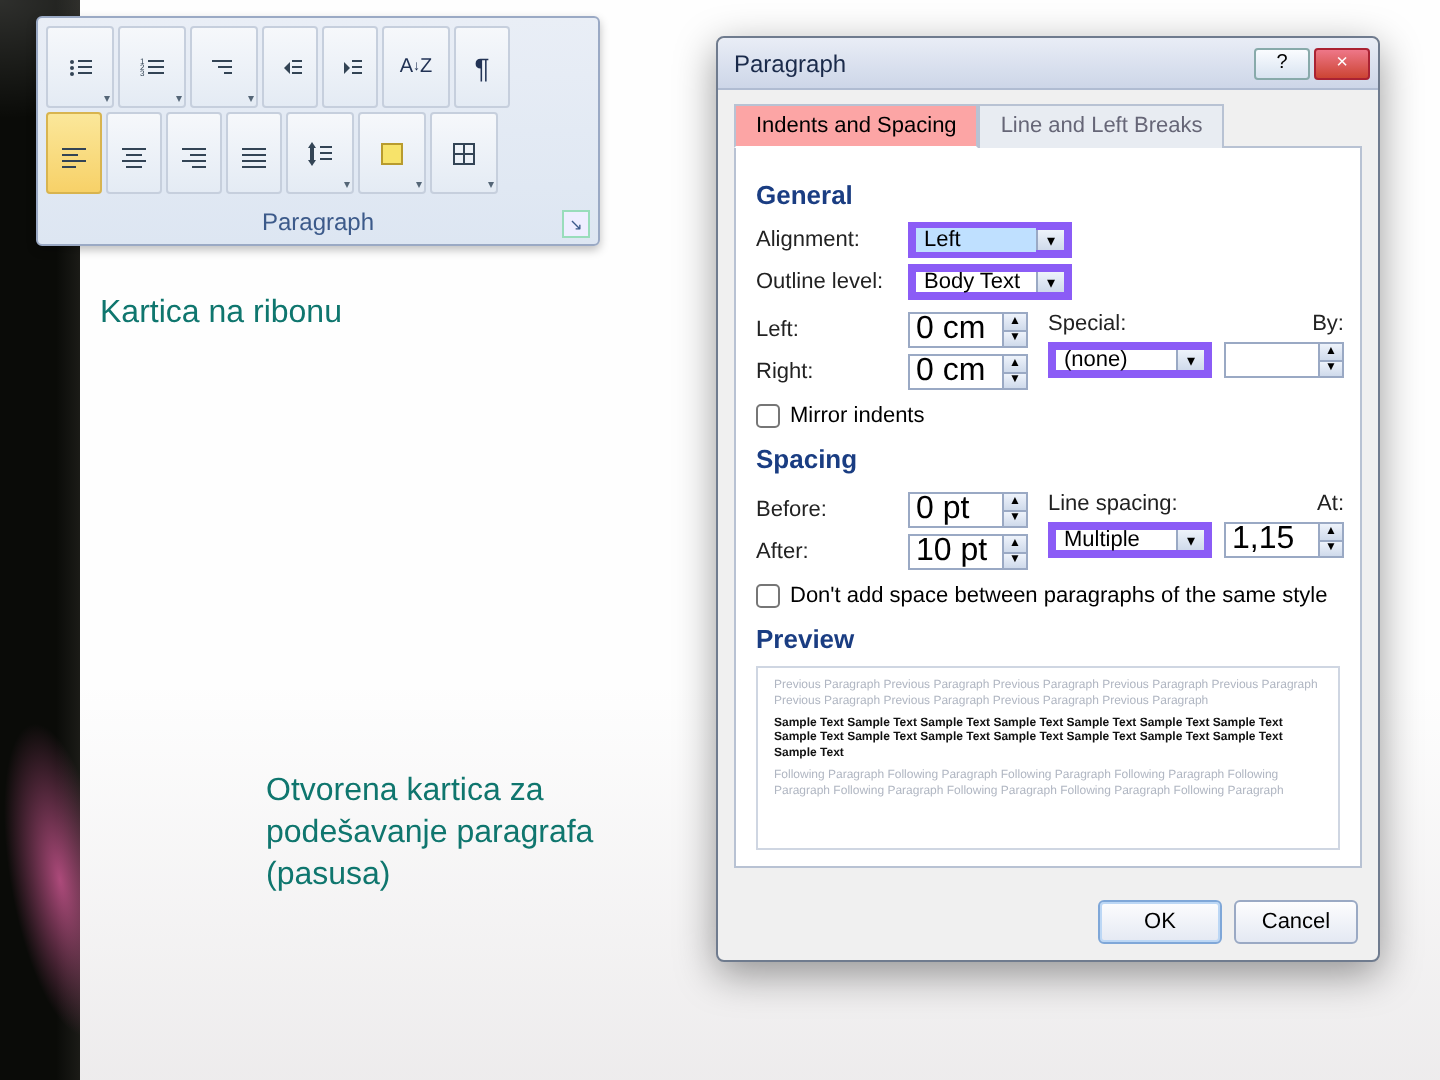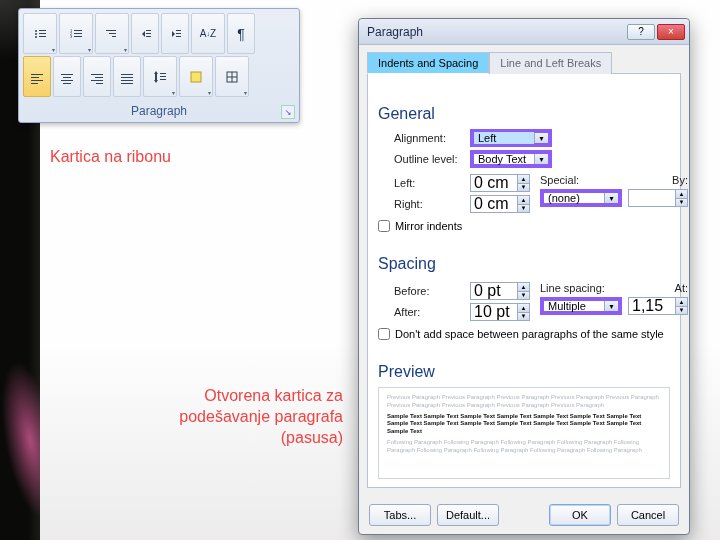--- a/index.html
+++ b/index.html
@@ -26,47 +26,47 @@
     background:linear-gradient(#f6f8fb,#e4ebf4);
     display:flex; align-items:center; justify-content:center;
     font-size:9px; color:#446; position:relative; cursor:pointer;
   }
   .rbtn.wide { width:34px; }
   .rbtn.sel { background: linear-gradient(#fbe79a,#f7d168); border-color:#d8b44f;}
   .rbtn .dd { position:absolute; right:1px; bottom:0; font-size:6px; color:#567;}
   .ribbon-title { text-align:center; font-size:12px; color:#3c5a8a; padding:3px 0 4px; position:relative;}
   .ribbon-launcher { position:absolute; right:4px; bottom:3px; width:14px; height:14px; border:1px solid #9db; background:#eef; font-size:8px; display:flex;align-items:center;justify-content:center; cursor:pointer;}
 
-  .caption { position:absolute; font-size:16px; color:#ef4444;text-align:right; }
+  .caption { position:absolute; font-size:16px; color:#0f766e; }
   .cap1 { left:50px; top:148px; }
   .cap2 { left:133px; top:386px; width:210px; line-height:1.3;}
 
   
   .dlg {
     position:absolute; left:358px; top:18px; width:332px;
     background:#f0f0f0; border:1px solid #6f7b8e; border-radius:4px;
     box-shadow:0 6px 20px rgba(0,0,0,0.4);
     font-size:11px;
   }
   .titlebar {
     height:26px; background:linear-gradient(#e9edf6,#cdd6e8);
     border-bottom:1px solid #b0bcd2; display:flex; align-items:center;
     border-radius:4px 4px 0 0; padding:0 4px 0 8px;
   }
   .titlebar .t { flex:1; font-size:12px; color:#1a2a4a;}
   .winbtn { width:28px; height:16px; margin-left:2px; border:1px solid #8aa; border-radius:2px; display:flex;align-items:center;justify-content:center; font-size:10px; background:linear-gradient(#fafcff,#d8e3f0); cursor:pointer;}
   .winbtn.close { background:linear-gradient(#e78,#c43); color:#fff; border-color:#a23;}
   .tabs { display:flex; padding:6px 8px 0; gap:0; }
   .tab { padding:4px 10px; font-size:11px; border:1px solid #b8c2d3; border-bottom:none; background:#f6f7fa; cursor:pointer; position:relative; top:1px;}
-  .tab.active { background:#7dd3fc; border-bottom:1px solid #fff; z-index:2;}
+  .tab.active { background:#fca5a5; border-bottom:1px solid #fff; z-index:2;}
   .tab.inactive { background:#e8ecf2; color:#667;}
   .tabbody { margin:0 8px 8px; border:1px solid #b8c2d3; background:#fff; padding:8px 10px 8px;}
-  .section-h { color:#1a3d82; font-weight:400; margin:23px 0 6px; font-size:16px;}
+  .section-h { color:#1a3d82; font-weight:700; margin:8px 0 6px; font-size:13px;}
   .row { display:flex; align-items:center; margin:3px 0; gap:6px;}
-  .lbl { width:70px; font-size:11px; color:#222;margin-left:16px;}
+  .lbl { width:70px; font-size:11px; color:#222;}
   .lbl2 { width:70px; font-size:11px; color:#222;}
   .selbox { display:inline-flex; align-items:center; border:4px solid #8b5cf6; background:#fff; height:18px; }
   .selbox .val { padding:0 4px; font-size:11px; min-width:60px;}
   .selbox .ar { width:14px; height:100%; background:linear-gradient(#eef3fb,#cfdaeb); border-left:1px solid #9aa9c4; display:flex;align-items:center;justify-content:center; font-size:8px; cursor:pointer;}
   .selbox.highlight .val { background:#bfe0ff; }
   .spin { display:inline-flex; border:1px solid #9aa9c4; height:18px;}
   .spin input { width:46px; border:none; outline:none; font-size:16px; padding:0 3px; background:#fff;}
   .spin .ar2 { width:12px; display:flex; flex-direction:column;}
   .spin .ar2 span{ flex:1; background:linear-gradient(#eef3fb,#cfdaeb); border-left:1px solid #9aa9c4; font-size:6px; display:flex;align-items:center;justify-content:center; cursor:pointer}
   .spin .ar2 span:first-child{ border-bottom:1px solid #9aa9c4;}
@@ -345,20 +345,16 @@
       </label>
 
     <div class="section-h">Preview</div>
     <div class="preview-box">
       <p>Previous Paragraph Previous Paragraph Previous Paragraph Previous Paragraph Previous Paragraph Previous Paragraph Previous Paragraph Previous Paragraph Previous Paragraph</p>
       <p class="bold">Sample Text Sample Text Sample Text Sample Text Sample Text Sample Text Sample Text Sample Text Sample Text Sample Text Sample Text Sample Text Sample Text Sample Text Sample Text</p>
       <p>Following Paragraph Following Paragraph Following Paragraph Following Paragraph Following Paragraph Following Paragraph Following Paragraph Following Paragraph Following Paragraph</p>
     </div>
   </div>
   <div class="btnbar">
-    <div class="left">
-      <button class="dbtn">Tabs...</button>
-      <button class="dbtn">Default...</button>
-    </div>
     <button class="dbtn primary">OK</button>
     <button class="dbtn">Cancel</button>
   </div>
 </div>
 
 </body></html>

